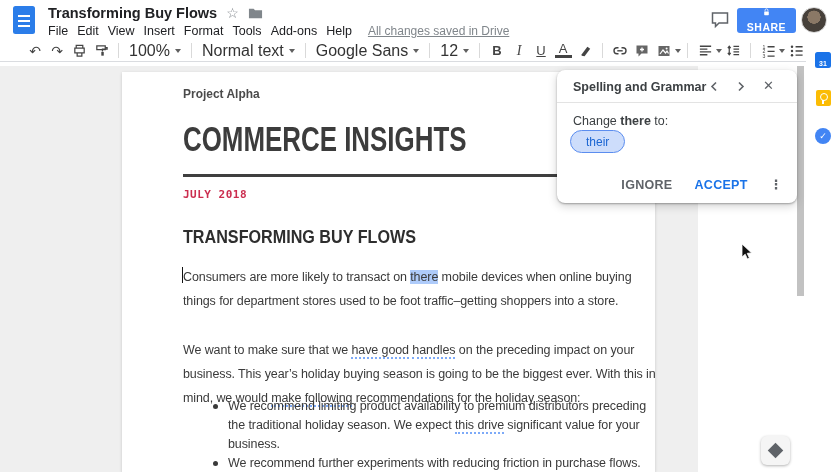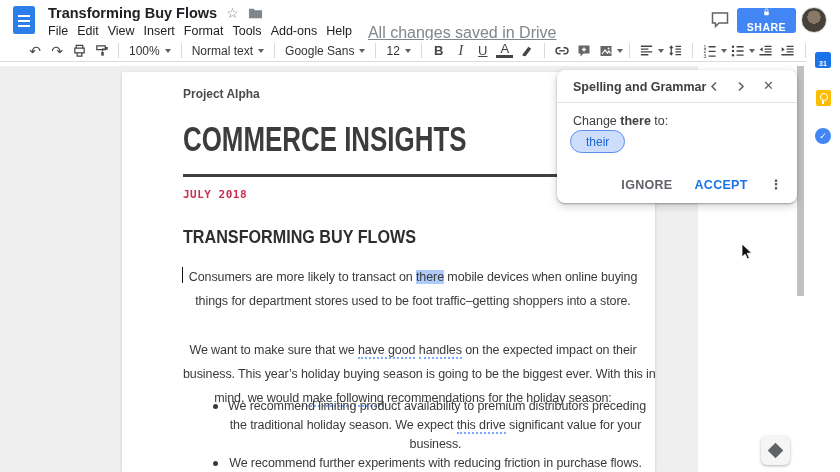--- a/index.html
+++ b/index.html
@@ -11,34 +11,34 @@
   .header { position:absolute; top:0; left:0; width:840px; height:40px; background:#fff; z-index:10; }
   .docs-icon { position:absolute; left:13px; top:6px; width:22px; height:28px; background:#2b7de9; border-radius:2.5px; }
   .docs-icon .lines { position:absolute; left:5px; top:9px; width:12px; height:12px;
     background:repeating-linear-gradient(#fff 0 2px, transparent 2px 5px); }
   .header-left { position:absolute; left:48px; top:4px; }
   .title-row { display:flex; align-items:center; gap:9px; height:18px; }
   .doc-title { font-size:14.5px; font-weight:700; color:#202124; white-space:nowrap; }
   .star { color:#80868b; font-size:14px; line-height:14px; }
   .menu-row { display:flex; gap:9px; margin-top:2px; font-size:12.5px; color:#202124; align-items:flex-start; }
   .menu-item { cursor:default; white-space:nowrap; }
-  .saved-link { color:#80868b; font-size:16px; text-decoration:underline; margin-left:7px; white-space:nowrap; }
+  .saved-link { color:#80868b; font-size:12px; text-decoration:underline; margin-left:7px; white-space:nowrap; }
   .comment-top-btn { position:absolute; left:710px; top:11px; width:20px; height:18px; }
   .share-btn { position:absolute; left:737px; top:8px; width:59px; height:25px; background:#4285f4; border-radius:3px;
     color:#fff; display:flex; align-items:center; justify-content:center; gap:5px; font-size:10.5px; font-weight:700; letter-spacing:.5px;flex-direction:column; }
   .avatar { position:absolute; left:801px; top:7px; width:26px; height:26px; border-radius:50%;
     background:radial-gradient(circle at 50% 38%, #8a7866 0 34%, #46403a 35% 100%); border:1px solid #d8d8d8; }
 
   
   .toolbar { position:absolute; top:40px; left:0; width:806px; height:22px; background:#fff;
     border-bottom:1px solid #dadce0; display:flex; align-items:center; padding:0 14px 0 24px; z-index:10; }
   .tb-btn { height:20px; min-width:17px; display:flex; align-items:center; justify-content:center; color:#444;
     font-size:13px; margin:0 2.5px; }
   .tb-sep { width:1px; height:15px; background:#d9d9d9; margin:0 6px; flex:none; }
-  .tb-dd { display:flex; align-items:center; gap:5px; font-size:12px; color:#333; margin:0 4px; white-space:nowrap; }
+  .tb-dd { display:flex; align-items:center; gap:5px; font-size:16px; color:#333; margin:0 4px; white-space:nowrap; }
   .dd-arrow { width:0; height:0; border-left:3.5px solid transparent; border-right:3.5px solid transparent; border-top:4px solid #606060; }
   .tb-bold { font-weight:700; font-size:13px; }
   .tb-italic { font-style:italic; font-family:"Liberation Serif",serif; font-size:14px; }
   .tb-under { text-decoration:underline; }
   .tb-color { border-bottom:3px solid #444; line-height:12px; height:15px; }
   .tb-spring { margin-left:auto; }
   .glyph { font-size:14px; color:#444; }
 
   
   .doc-area { position:absolute; top:62px; left:0; width:698px; height:410px; background:#efefef; }
@@ -47,21 +47,21 @@
     box-shadow:0 1px 3px rgba(0,0,0,.16); }
   .doc-el { position:absolute; left:61px; white-space:nowrap; }
   .kicker { top:14px; font-size:13px; font-weight:700; color:#4a4a4a; transform:scaleX(.92); transform-origin:left; }
   .big-title { top:48px; font-size:35px; line-height:37px; font-weight:700; color:#3c3c3c;
     transform:scaleX(.74); transform-origin:left; letter-spacing:0; }
   .title-rule { top:102px; width:412px; height:3px; background:#3f3f3f; }
   .doc-date { top:116px; font-family:"DejaVu Sans Mono","Liberation Mono",monospace; font-size:11px; font-weight:700;
     color:#cb2d4f; letter-spacing:.5px; }
   .h2 { top:154px; font-size:19px; font-weight:700; color:#2e2e2e; transform:scaleX(.85); transform-origin:left; }
   .para { position:absolute; left:61px; width:460px; font-size:12.5px; line-height:24px; color:#3a3a3a; letter-spacing:-0.1px; }
-  .para > div { white-space:nowrap;text-align:center; }
+  .para > div { white-space:nowrap; }
   .p1 { top:193px; } .p2 { top:266px; }
   .bullets { top:325px; line-height:19px; }
   .bullet-row { position:relative; padding-left:45px; white-space:nowrap; }
   .bullet-dot { position:absolute; left:30px; top:7px; width:5px; height:5px; border-radius:50%; background:#3a3a3a; }
   .sel-hl { background:#aecbfa; }
   .gram { border-bottom:2px dotted #7daaf8; }
   .caret-bar { position:absolute; left:60px; top:195px; width:1px; height:16px; background:#111; }
 
   
   .scroll-thumb { position:absolute; left:797px; top:4px; width:7px; height:230px; background:#c2c2c2; z-index:5; }
@@ -276,21 +276,21 @@
       <div class="doc-el h2">TRANSFORMING BUY FLOWS</div>
 
       <div class="caret-bar"></div>
 
       <div class="para p1">
         <div><span>Consumers are more likely to transact on </span><span class="sel-hl">there</span><span> mobile devices when online buying</span></div>
         <div>things for department stores used to be foot traffic–getting shoppers into a store.</div>
       </div>
 
       <div class="para p2">
-        <div><span>We want to make sure that we </span><span class="gram">have good</span><span> </span><span class="gram">handles</span><span> on the expected impact on their</span></div>
+        <div><span>We want to make sure that we </span><span class="gram">have good</span><span> </span><span class="gram">handles</span><span> on the preceding impact on your</span></div>
         <div>business. This year’s holiday buying season is going to be the biggest ever. With this in</div>
         <div><span>mind, we would </span><span class="gram">make following</span><span> recommendations for the holiday season:</span></div>
       </div>
 
       <div class="para bullets">
         <div class="bullet-row">
           <span class="bullet-dot"></span>
           <div>We recommend limiting product availability to premium distributors preceding</div>
           <div><span>the traditional holiday season. We expect </span><span class="gram">this drive</span><span> significant value for your</span></div>
           <div>business.</div>

